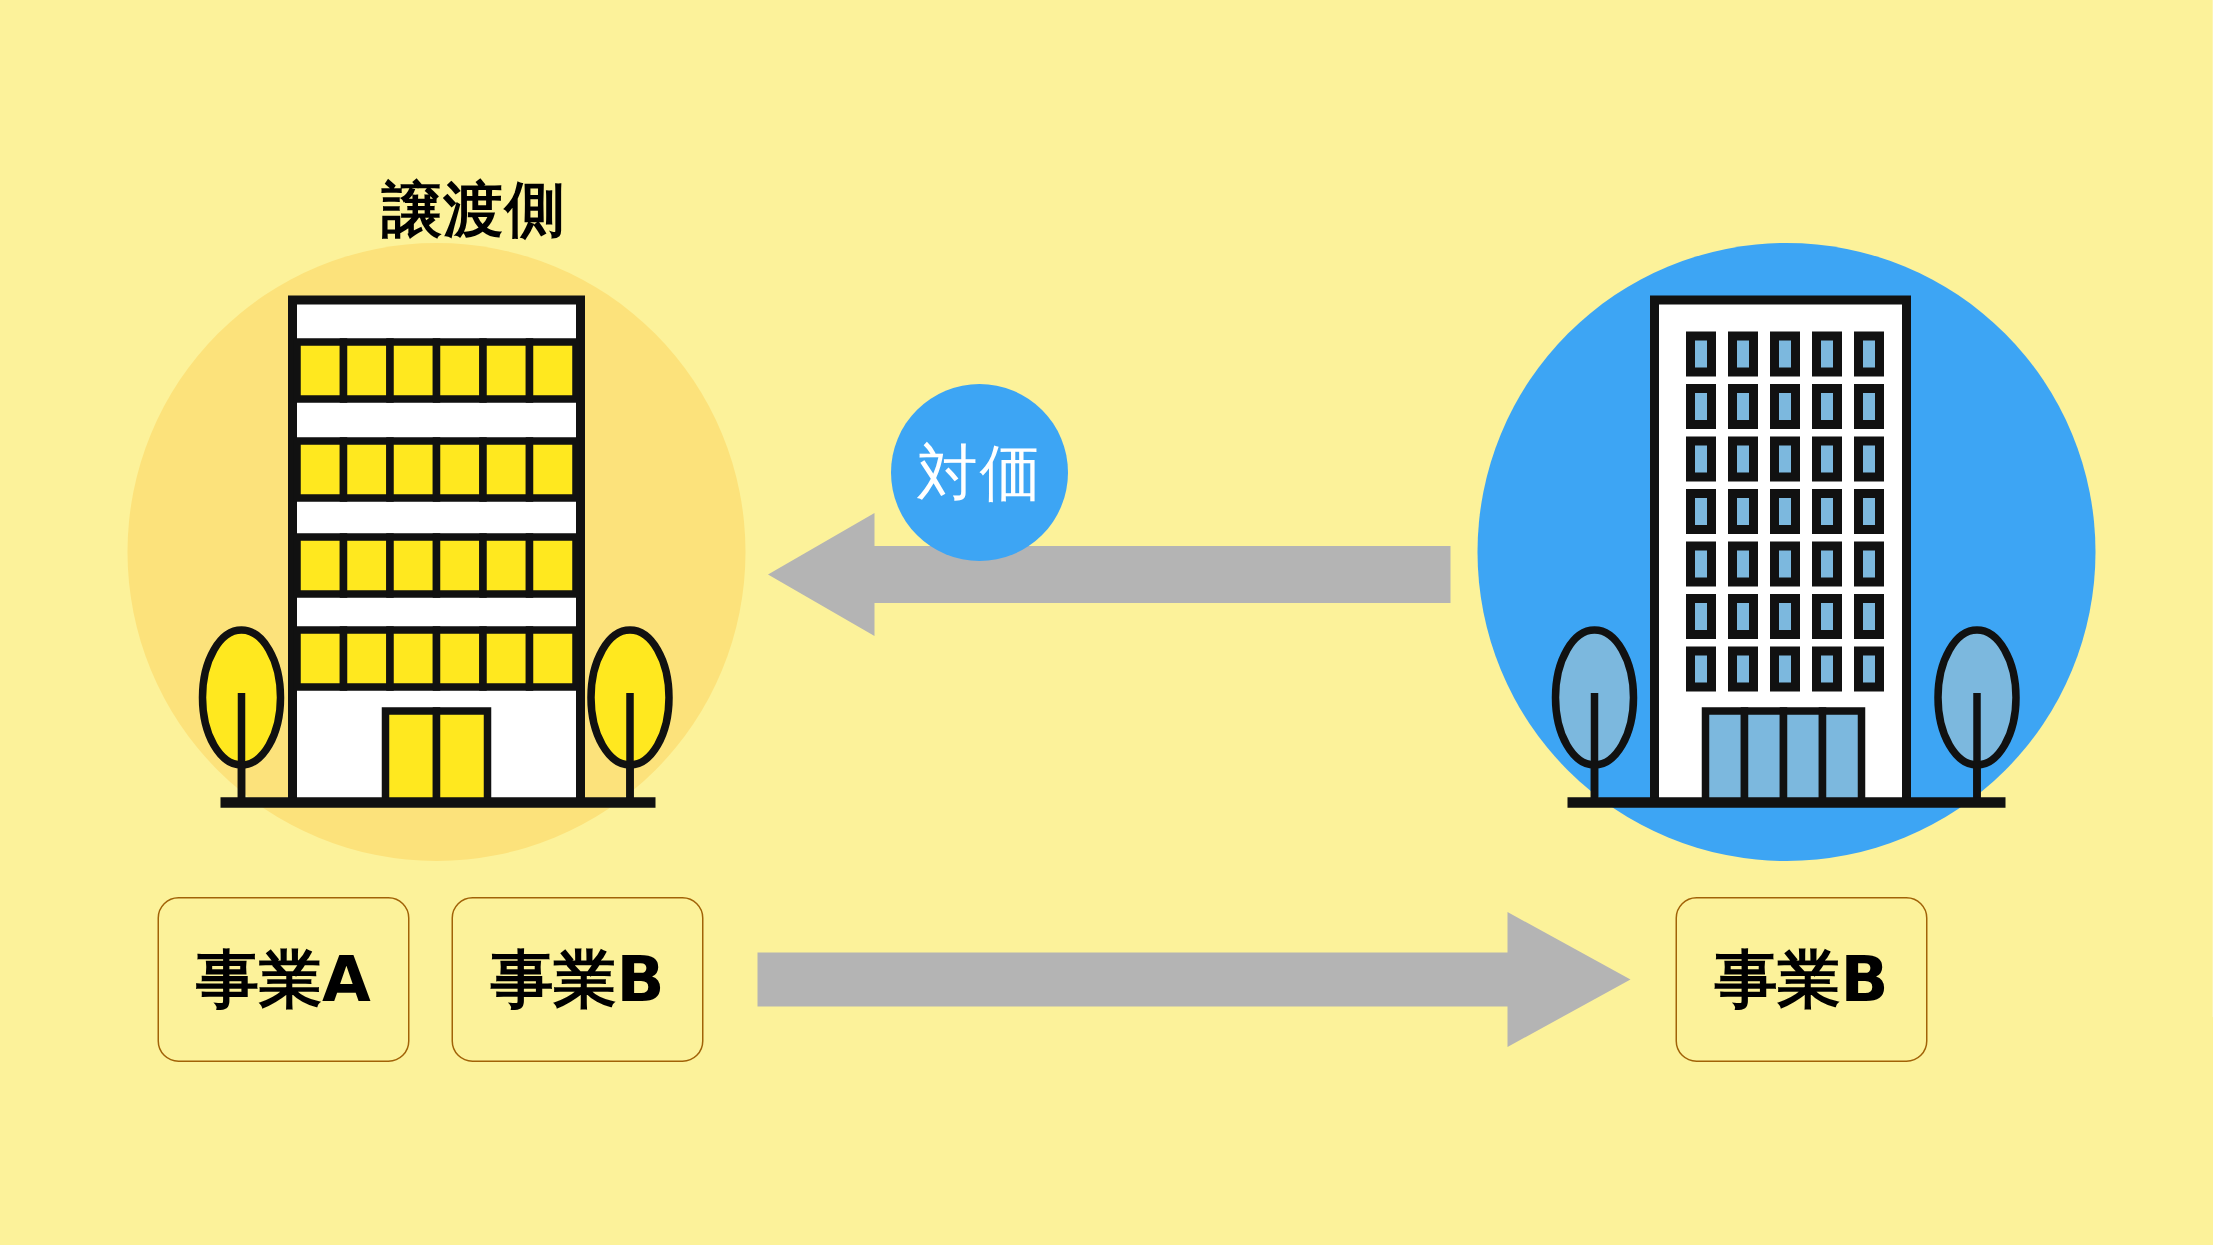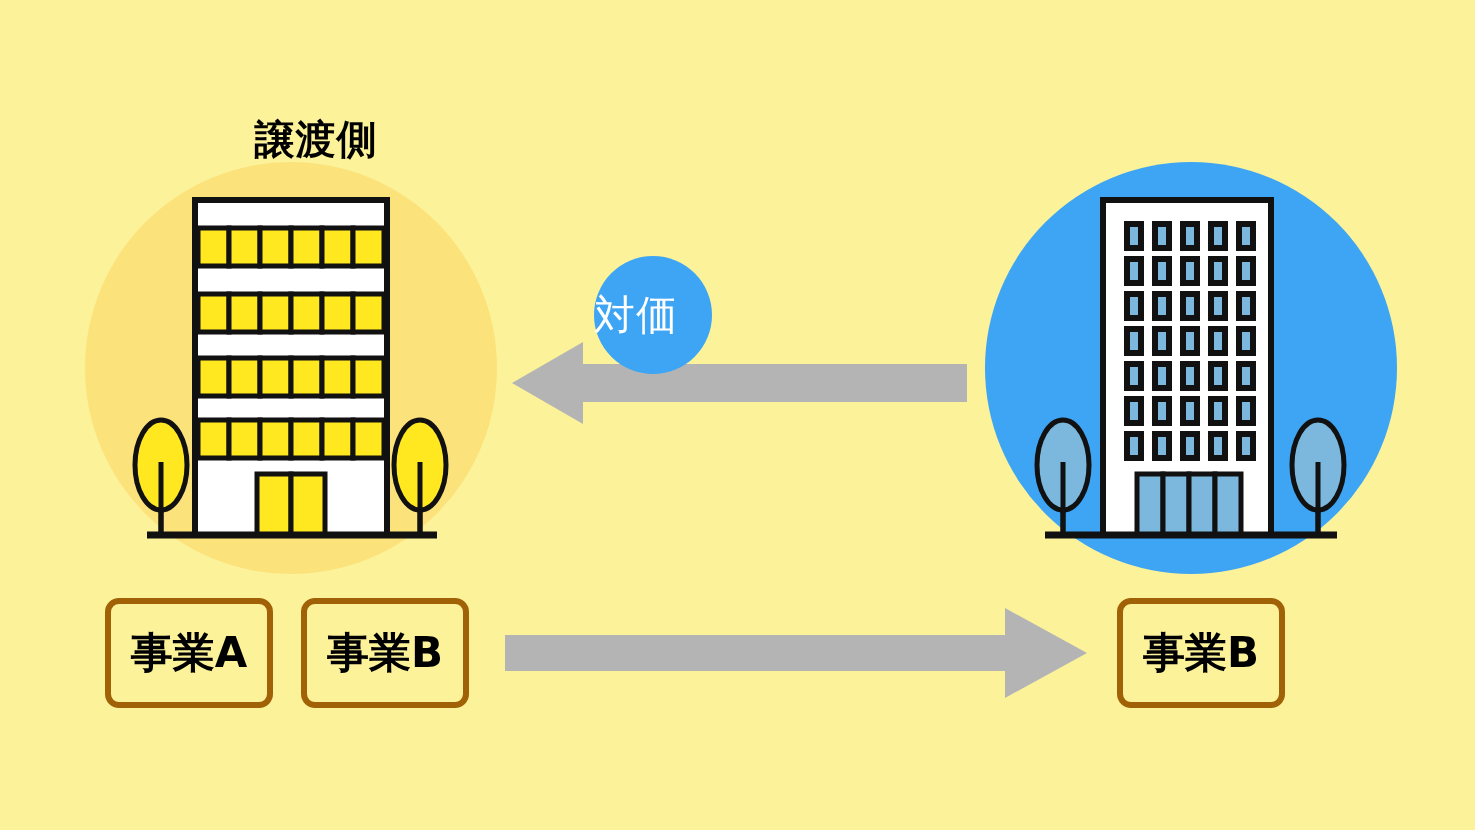--- a/index.html
+++ b/index.html
@@ -55,42 +55,42 @@
   .scene svg { display: block; width: 412px; height: 412px; overflow: visible; }
 
   .price-badge {
     position: absolute;
     left: 594px; top: 256px;
     width: 118px; height: 118px;
     border-radius: 50%;
     background: #3DA5F4;
     display: flex;
     align-items: center;
-    justify-content: flex-start;
+    justify-content: center;
     z-index: 6;
   }
   .price-badge span {
     color: #FFFFFF;
     font-size: 41px;
     font-weight: 500;
     line-height: 1;
     letter-spacing: 1px;
   }
 
   .arrow {
     position: absolute;
     z-index: 4;
   }
   #arrow-consideration { left: 505px; top: 338px; width: 462px; height: 92px; }
   #arrow-business      { left: 505px; top: 600px; width: 588px; height: 112px; }
   .arrow svg { display: block; overflow: visible; }
 
   .biz-box {
     position: absolute;
-    border: 6px solid #a16207;
+    border: 1px solid #a16207;
     border-radius: 14px;
     background: transparent;
     display: flex;
     align-items: center;
     justify-content: center;
     box-sizing: border-box;
   }
   .biz-box span {
     font-size: 42px;
     font-weight: bold;

